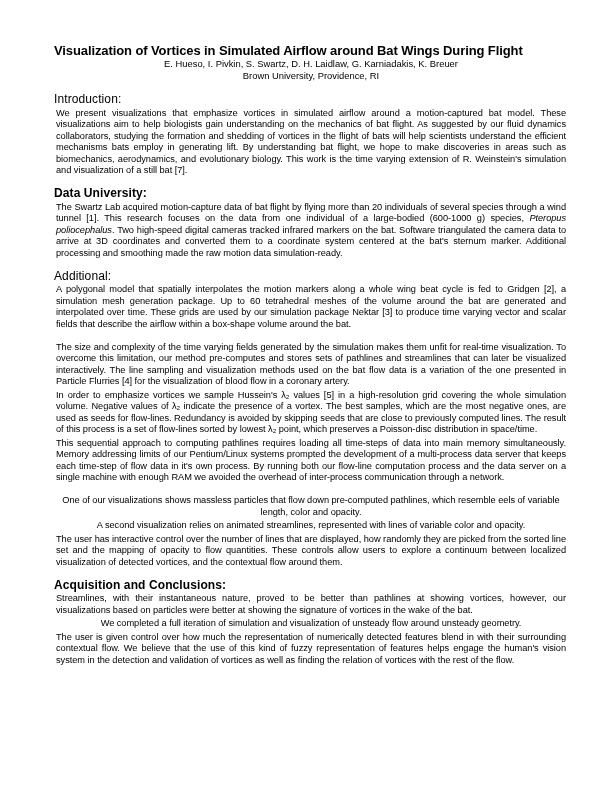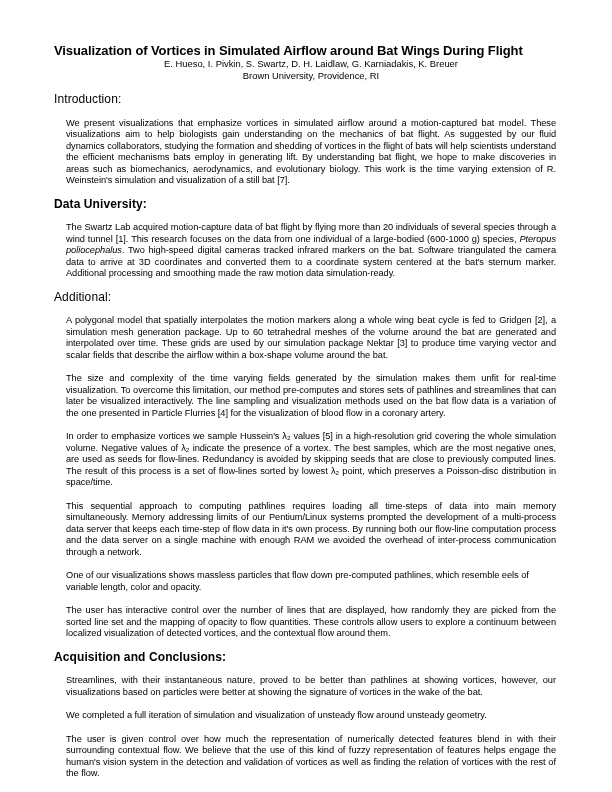--- a/index.html
+++ b/index.html
@@ -48,25 +48,25 @@
       margin: 0;
       letter-spacing: 0.1px;
     }
     .heading.light {
       font-weight: normal;
     }
     .para {
       font-size: 9.25px;
       line-height: 11.5px;
       text-align: justify;
-      margin: 12px;
+      margin: 2px;
       letter-spacing: -0.05px;
     }
     .para.left {
-      text-align: left;
+      text-align: center;
     }
     em {
       font-style: italic;
     }
   </style>
 </head>
 <body>
 
 <div class="page">
 
@@ -92,20 +92,21 @@
   </div>
 
   <div class="section">
     <p class="para">The size and complexity of the time varying fields generated by the simulation makes them unfit for real-time visualization. To overcome this limitation, our method pre-computes and stores sets of pathlines and streamlines that can later be visualized interactively. The line sampling and visualization methods used on the bat flow data is a variation of the one presented in Particle Flurries [4] for the visualization of blood flow in a coronary artery.</p>
     <p class="para">In order to emphasize vortices we sample Hussein's λ₂ values [5] in a high-resolution grid covering the whole simulation volume. Negative values of λ₂ indicate the presence of a vortex. The best samples, which are the most negative ones, are used as seeds for flow-lines. Redundancy is avoided by skipping seeds that are close to previously computed lines. The result of this process is a set of flow-lines sorted by lowest λ₂ point, which preserves a Poisson-disc distribution in space/time.</p>
     <p class="para">This sequential approach to computing pathlines requires loading all time-steps of data into main memory simultaneously. Memory addressing limits of our Pentium/Linux systems prompted the development of a multi-process data server that keeps each time-step of flow data in it's own process. By running both our flow-line computation process and the data server on a single machine with enough RAM we avoided the overhead of inter-process communication through a network.</p>
   </div>
 
   <div class="section">
     <p class="para left">One of our visualizations shows massless particles that flow down pre-computed pathlines, which resemble eels of variable length, color and opacity.</p>
+    <p class="para left">A second visualization relies on animated streamlines, represented with lines of variable color and opacity.</p>
     <p class="para">The user has interactive control over the number of lines that are displayed, how randomly they are picked from the sorted line set and the mapping of opacity to flow quantities. These controls allow users to explore a continuum between localized visualization of detected vortices, and the contextual flow around them.</p>
   </div>
 
   <div class="section">
     <p class="heading">Acquisition and Conclusions:</p>
     <p class="para">Streamlines, with their instantaneous nature, proved to be better than pathlines at showing vortices, however, our visualizations based on particles were better at showing the signature of vortices in the wake of the bat.</p>
     <p class="para left">We completed a full iteration of simulation and visualization of unsteady flow around unsteady geometry.</p>
     <p class="para">The user is given control over how much the representation of numerically detected features blend in with their surrounding contextual flow.  We believe that the use of this kind of fuzzy representation of features helps engage the human's vision system in the detection and validation of vortices as well as finding the relation of vortices with the rest of the flow.</p>
   </div>
 

